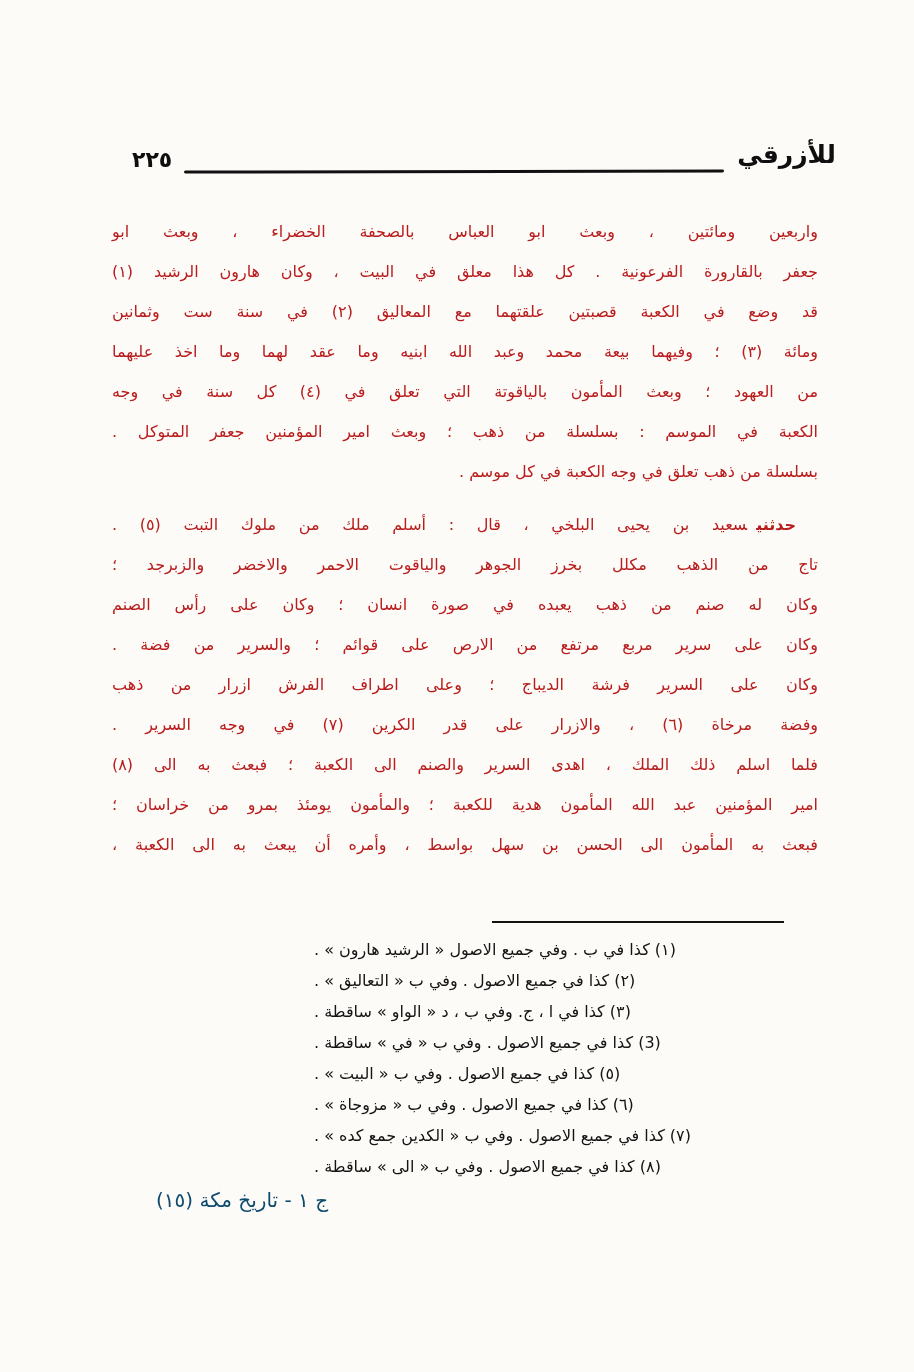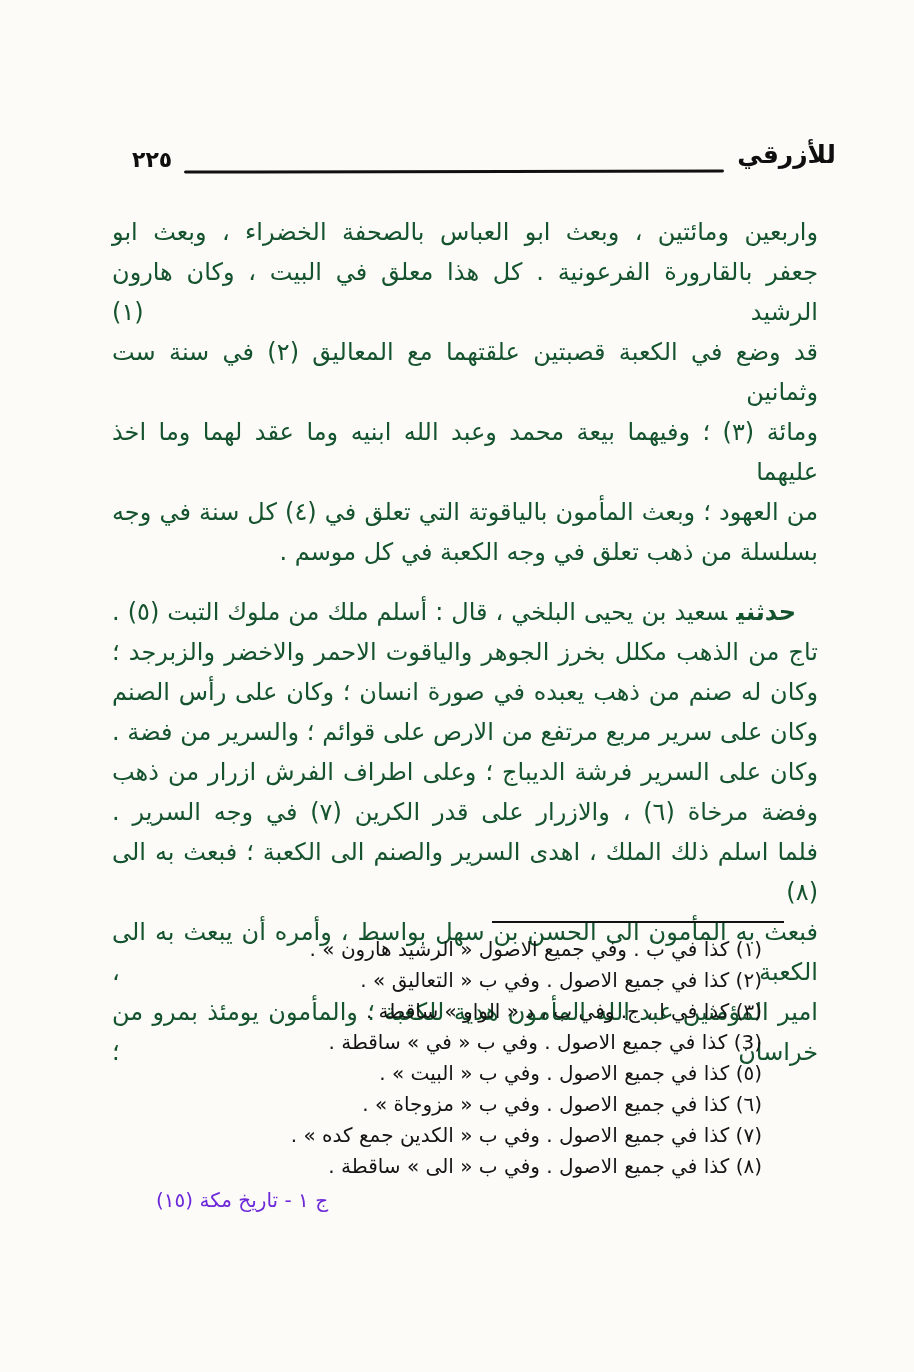--- a/index.html
+++ b/index.html
@@ -33,94 +33,95 @@
     right: 78px; top: 140px;
     font-size: 25px; font-weight: bold;
     direction: rtl;
   }
   
   .body-text {
     position: absolute;
     left: 112px; top: 212px;
     width: 706px;
     direction: rtl;
-    font-size: 24px;
+    font-size: 16px;
     line-height: 40px;
-    color: #14532d;
+    color: #b91c1c;
   }
-  .para2 { margin-top: 20px; }
+  .para2 { margin-top: 13px; }
   .bl {
     text-align: justify;
     text-align-last: justify;
     white-space: normal;
   }
   .bl.short {
     text-align: center;
     text-align-last: right;
   }
   .bl.indent { padding-right: 22px; }
   .lead { font-weight: bold; margin-inline-end: 9px; }
   
   .footnote-separator {
     position: absolute;
     left: 492px; top: 921px;
     width: 292px; height: 2px;
     background: #121212;
   }
   .footnotes {
     position: absolute;
-    right: 152px; top: 934px;
+    right: 170px; top: 934px;
     width: 430px;
     direction: rtl;
-    text-align: right;
-    font-size: 20px;
+    text-align: left;
+    font-size: 16px;
     line-height: 31px;
     color: #141414;
     white-space: nowrap;
   }
   
   .footer-note {
     position: absolute;
     left: 156px; top: 1186px;
     direction: rtl;
     font-size: 20px;
     line-height: 28px;
-    color: #6d28d9;
+    color: #0c4a6e;
   }
 </style>
 </head>
 <body>
 
 <div class="page">
 
   <div class="page-number">٢٢٥</div>
   <div class="header-rule"></div>
   <div class="running-title">للأزرقي</div>
 
   <div class="body-text">
     <div class="para1">
       <div class="bl">واربعين ومائتين ، وبعث ابو العباس بالصحفة الخضراء ، وبعث ابو</div>
       <div class="bl">جعفر بالقارورة الفرعونية . كل هذا معلق في البيت ، وكان هارون الرشيد (١)</div>
       <div class="bl">قد وضع في الكعبة قصبتين علقتهما مع المعاليق (٢) في سنة ست وثمانين</div>
       <div class="bl">ومائة (٣) ؛ وفيهما بيعة محمد وعبد الله ابنيه وما عقد لهما وما اخذ عليهما</div>
       <div class="bl">من العهود ؛ وبعث المأمون بالياقوتة التي تعلق في (٤) كل سنة في وجه</div>
+      <div class="bl">الكعبة في الموسم : بسلسلة من ذهب ؛ وبعث امير المؤمنين جعفر المتوكل .</div>
       <div class="bl short">بسلسلة من ذهب تعلق في وجه الكعبة في كل موسم .</div>
     </div>
     <div class="para2">
       <div class="bl indent">
         <span class="lead">حدثني</span><span>سعيد بن يحيى البلخي ، قال : أسلم ملك من ملوك التبت (٥) .</span>
       </div>
       <div class="bl">تاج من الذهب مكلل بخرز الجوهر والياقوت الاحمر والاخضر والزبرجد ؛</div>
       <div class="bl">وكان له صنم من ذهب يعبده في صورة انسان ؛ وكان على رأس الصنم</div>
       <div class="bl">وكان على سرير مربع مرتفع من الارص على قوائم ؛ والسرير من فضة .</div>
       <div class="bl">وكان على السرير فرشة الديباج ؛ وعلى اطراف الفرش ازرار من ذهب</div>
       <div class="bl">وفضة مرخاة (٦) ، والازرار على قدر الكرين (٧) في وجه السرير .</div>
       <div class="bl">فلما اسلم ذلك الملك ، اهدى السرير والصنم الى الكعبة ؛ فبعث به الى (٨)</div>
+      <div class="bl">امير المؤمنين عبد الله المأمون هدية للكعبة ؛ والمأمون يومئذ بمرو من خراسان ؛</div>
       <div class="bl">فبعث به المأمون الى الحسن بن سهل بواسط ، وأمره أن يبعث به الى الكعبة ،</div>
-      <div class="bl">امير المؤمنين عبد الله المأمون هدية للكعبة ؛ والمأمون يومئذ بمرو من خراسان ؛</div>
     </div>
   </div>
 
   <div class="footnote-separator"></div>
   <div class="footnotes">
     <div class="fn">(١) كذا في ب . وفي جميع الاصول « الرشيد هارون » .</div>
     <div class="fn">(٢) كذا في جميع الاصول . وفي ب « التعاليق » .</div>
     <div class="fn">(٣) كذا في ا ، ج. وفي ب ، د « الواو » ساقطة .</div>
     <div class="fn">(3) كذا في جميع الاصول . وفي ب « في » ساقطة .</div>
     <div class="fn">(٥) كذا في جميع الاصول . وفي ب « البيت » .</div>

